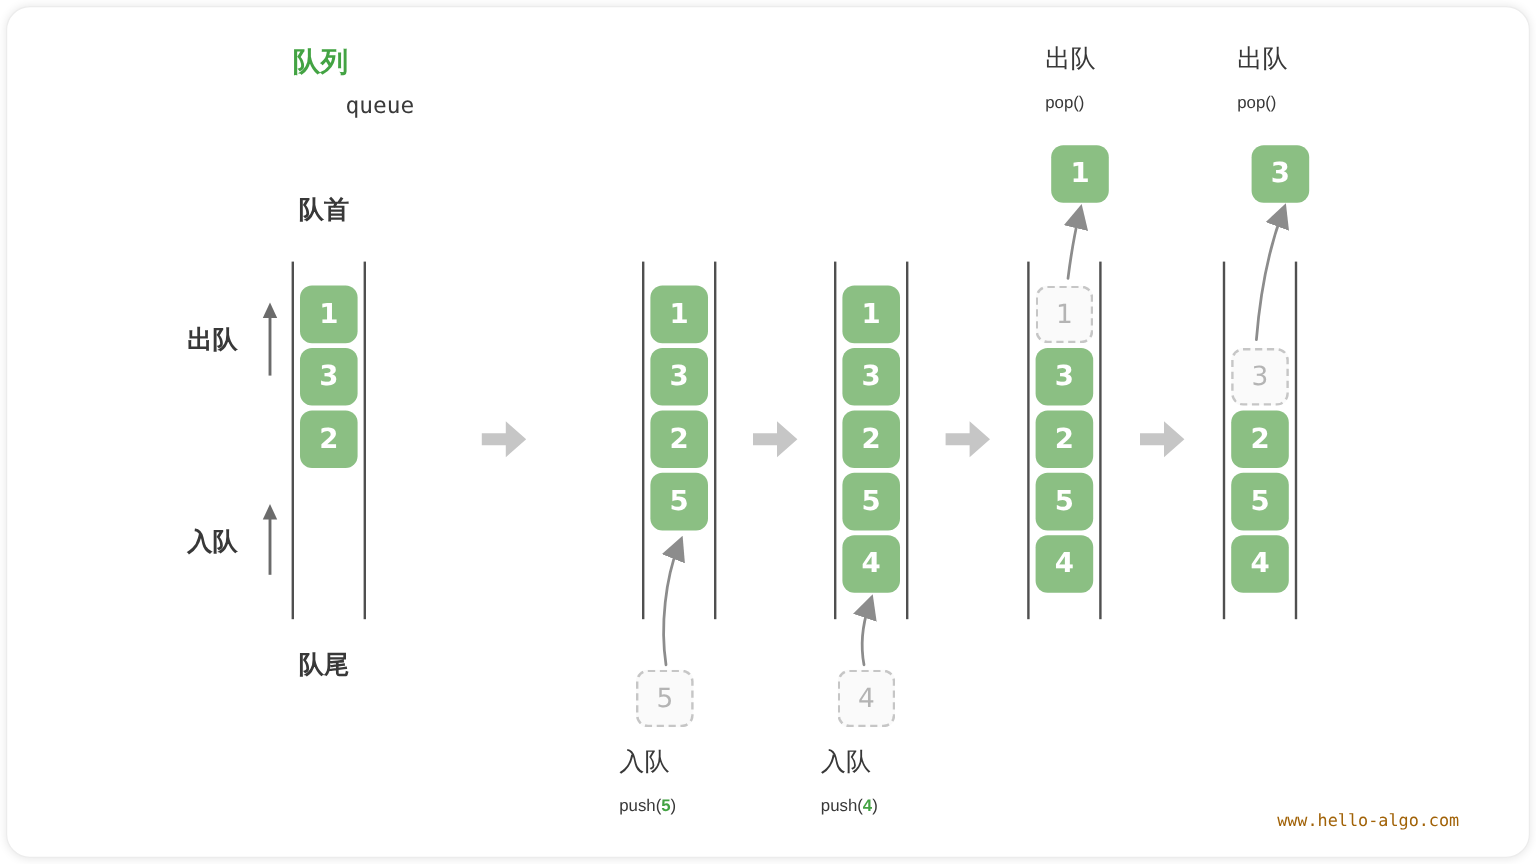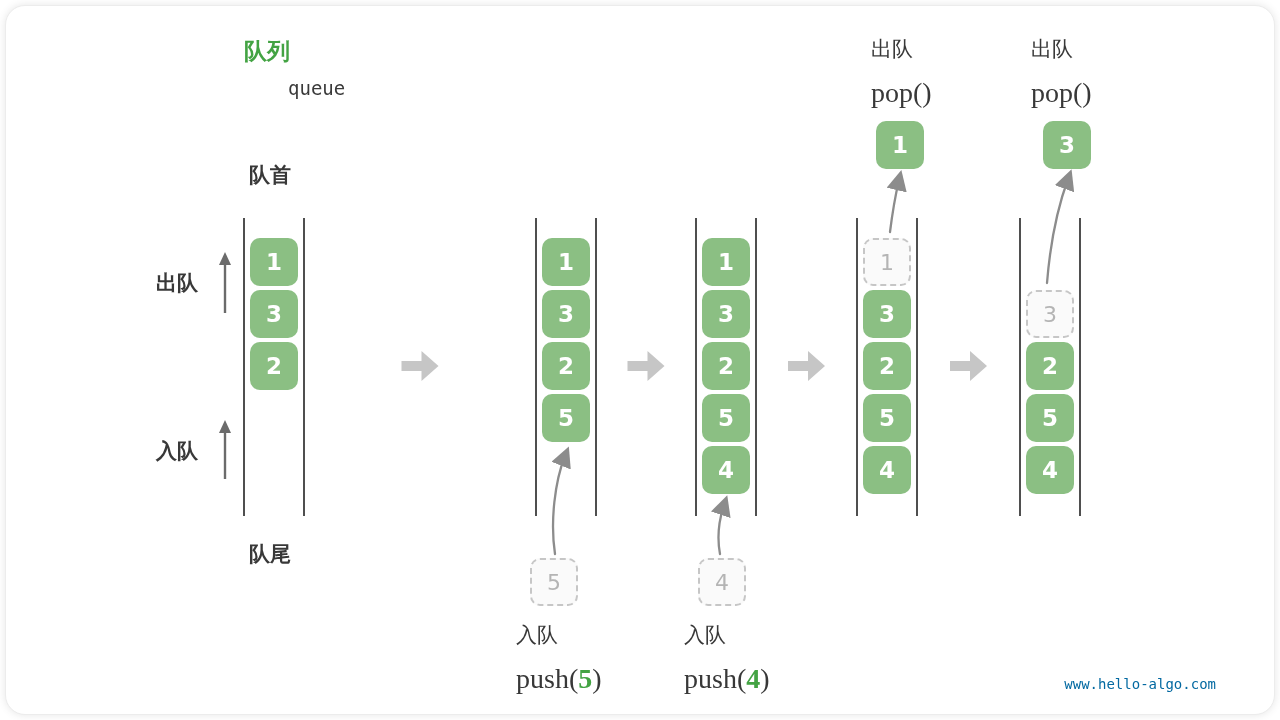--- a/index.html
+++ b/index.html
@@ -17,25 +17,25 @@
   #lbl-enqueue{left:150px;top:431px;}
   .qline{position:absolute;width:2px;height:298px;top:212px;background:#4f4f4f;}
   .gbox{position:absolute;width:48px;height:48px;border-radius:10px;background:#8bbf83;
     color:#ffffff;font-size:23px;font-weight:700;display:flex;align-items:center;
     justify-content:center;box-sizing:border-box;}
   .dbox{position:absolute;width:48px;height:48px;border-radius:10px;background:#fafafa;
     border:2px dashed #c6c6c6;color:#b4b4b4;font-size:22px;font-weight:500;display:flex;
     align-items:center;justify-content:center;box-sizing:border-box;}
   .opblock{position:absolute;white-space:nowrap;}
   .opblock .op-lbl{display:block;font-size:21px;color:#383838;font-weight:500;margin-bottom:14px;}
-  .opblock .op-code{display:block;font-size:28px;color:#383838;
-    font-family:Liberation Serif, serif;}
+  .opblock .op-code{display:block;font-size:14px;color:#383838;
+    font-family:Liberation Sans, sans-serif;}
   .op-code .accent{color:#43a343;font-weight:700;}
   #arrows{position:absolute;left:0;top:0;width:1268px;height:708px;pointer-events:none;}
-  .watermark{position:absolute;right:58px;top:670px;font-size:14px;color:#0369a1;
+  .watermark{position:absolute;right:58px;top:670px;font-size:14px;color:#a16207;
     font-family:"DejaVu Sans Mono",monospace;}
 </style>
 </head>
 <body>
 
 <div class="card">
   <div class="title-zh">队列</div>
   <div class="title-en">queue</div>
 
   <div class="side-lbl" id="lbl-front">队首</div>

